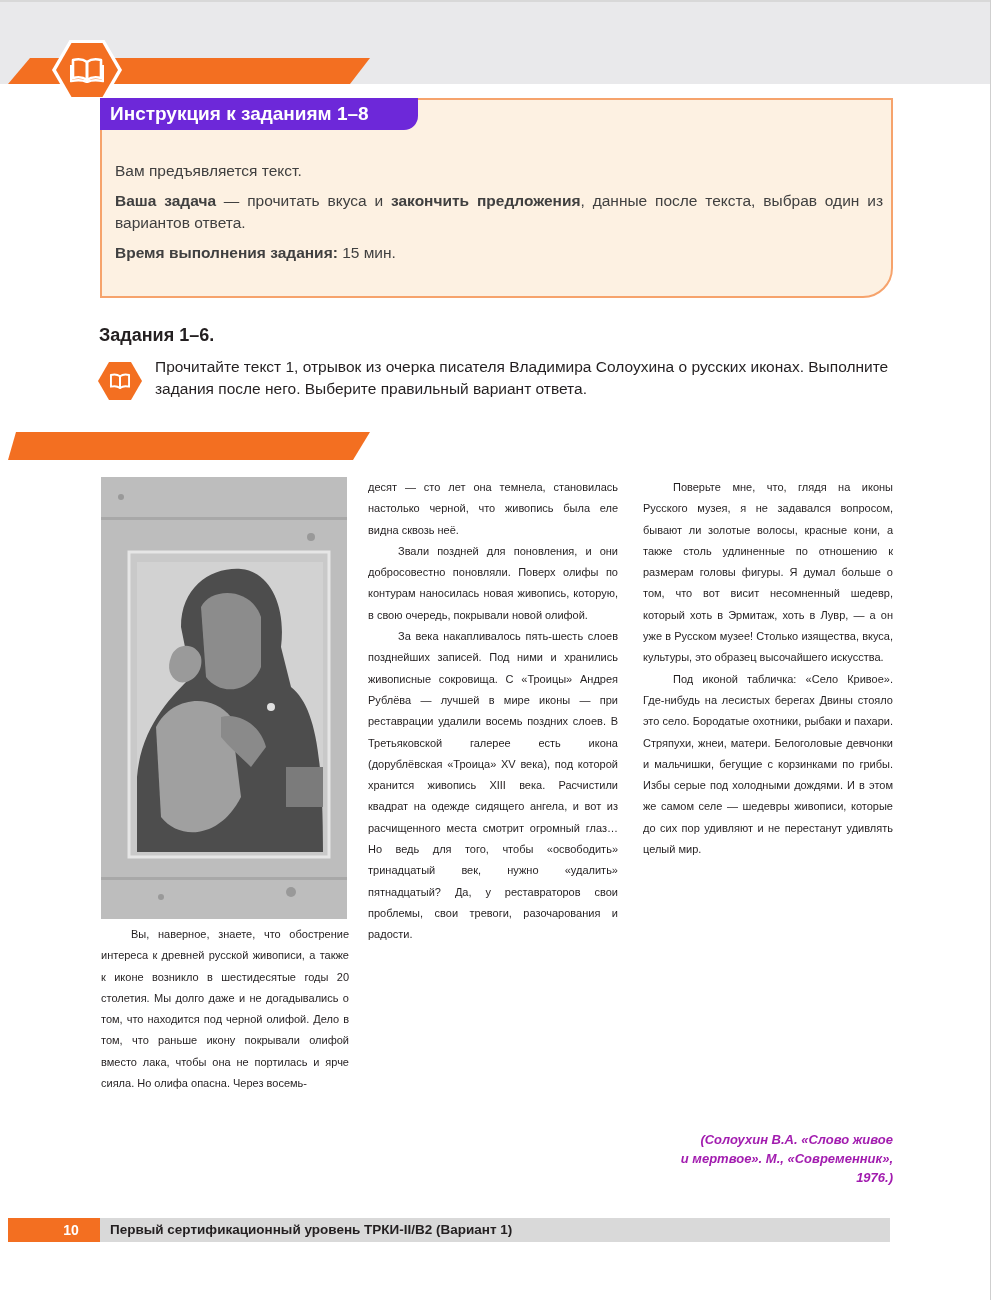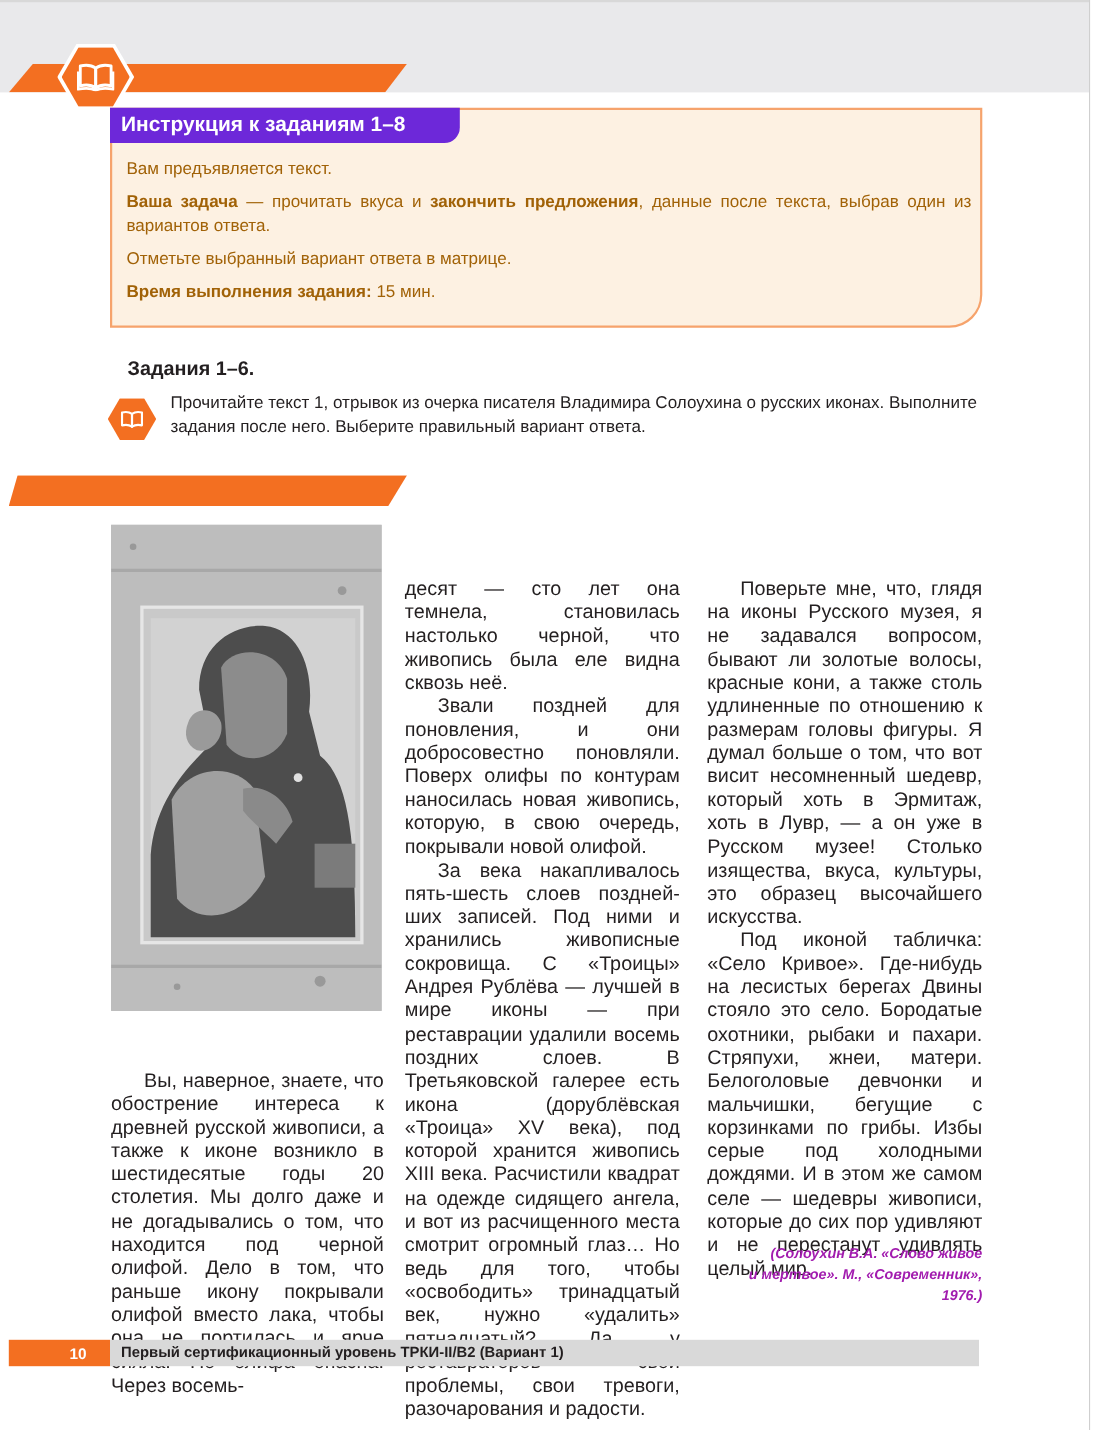--- a/index.html
+++ b/index.html
@@ -36,25 +36,25 @@
       background: #fdf1e2;
       border: 2px solid #f6a36c;
       border-bottom-right-radius: 30px;
     }
     .instr-tab {
       position: absolute; left: 100px; top: 98px; width: 318px; height: 32px;
       background: #6d28d9; color: #ffffff;
       border-bottom-right-radius: 14px;
       font-weight: bold; font-size: 19px; line-height: 32px; padding-left: 10px;
     }
-    .instr-body { position: absolute; left: 115px; top: 143px; width: 768px; font-size: 15.5px; line-height: 22px; color: #a16207; }
+    .instr-body { position: absolute; left: 115px; top: 160px; width: 768px; font-size: 15.5px; line-height: 22px; color: #404040; }
     .instr-body p { margin-bottom: 8px; text-align: justify; }
     .instr-body b { font-weight: bold; }
 
-    .tasks-title { position: absolute; left: 116px; top: 325px; font-size: 18px; font-weight: bold; }
+    .tasks-title { position: absolute; left: 99px; top: 325px; font-size: 18px; font-weight: bold; }
     .task-hex {
       position: absolute; left: 98px; top: 362px; width: 44px; height: 38px;
       background: #f36f21;
       clip-path: polygon(25% 0, 75% 0, 100% 50%, 75% 100%, 25% 100%, 0 50%);
       display: flex; align-items: center; justify-content: center;
     }
     .task-hex svg { width: 22px; height: 17px; }
     .task-text { position: absolute; left: 155px; top: 356px; width: 740px; font-size: 15.5px; line-height: 22px; }
 
     .text1-band {
@@ -64,21 +64,21 @@
     }
     .text1-label { position: absolute; left: 100px; top: 412px; height: 28px; line-height: 28px; color: #fff; font-weight: bold; font-size: 14px; }
 
     .icon-image {
       position: absolute; left: 101px; top: 477px; width: 246px; height: 442px;
       background: #b9b9b9;
       overflow: hidden;
     }
     .icon-image svg { width: 100%; height: 100%; display: block; }
 
-    .col { position: absolute; font-size: 18px; line-height: 21.3px; text-align: justify; color: #231f20; margin-top: 48px; }
+    .col { position: absolute; font-size: 11px; line-height: 21.3px; text-align: justify; color: #231f20; }
     .col p { text-indent: 30px; }
     .col p.noindent { text-indent: 0; }
     .col1 { left: 101px; top: 924px; width: 248px; }
     .col2 { left: 368px; top: 477px; width: 250px; }
     .col3 { left: 643px; top: 477px; width: 250px; }
 
     .citation { position: absolute; left: 660px; top: 1130px; width: 233px; text-align: right; font-size: 13px; line-height: 19px; font-style: italic; font-weight: bold; color: #a21caf; }
 
     .footer-num {
       position: absolute; left: 8px; top: 1218px; width: 92px; height: 24px;
@@ -105,21 +105,20 @@
     <path d="M17 5 C21 2 27 2 31 3 L31 21 C27 20 21 20 17 23 Z"></path>
     <path d="M1 8 L1 24 C7 23 13 23 17 25 C21 23 27 23 33 24 L33 8"></path>
   </svg>
 </div>
 
 <div class="instr-box"></div>
 <div class="instr-tab">Инструкция к заданиям 1–8</div>
 <div class="instr-body">
   <p>Вам предъявляется текст.</p>
   <p><b>Ваша задача</b><span> — прочитать вкуса и </span><b>закончить предложения</b><span>, данные после текста, выбрав один из вариантов ответа.</span></p>
-  <p>Отметьте выбранный вариант ответа в матрице.</p>
   <p><b>Время выполнения задания:</b><span> 15 мин.</span></p>
 </div>
 
 <div class="tasks-title">Задания 1–6.</div>
 <div class="task-hex">
   <svg viewBox="0 0 34 26" fill="none" stroke="#ffffff" stroke-width="3" stroke-linejoin="round">
     <path d="M17 5 C13 2 7 2 3 3 L3 21 C7 20 13 20 17 23 Z"></path>
     <path d="M17 5 C21 2 27 2 31 3 L31 21 C27 20 21 20 17 23 Z"></path>
   </svg>
 </div>

